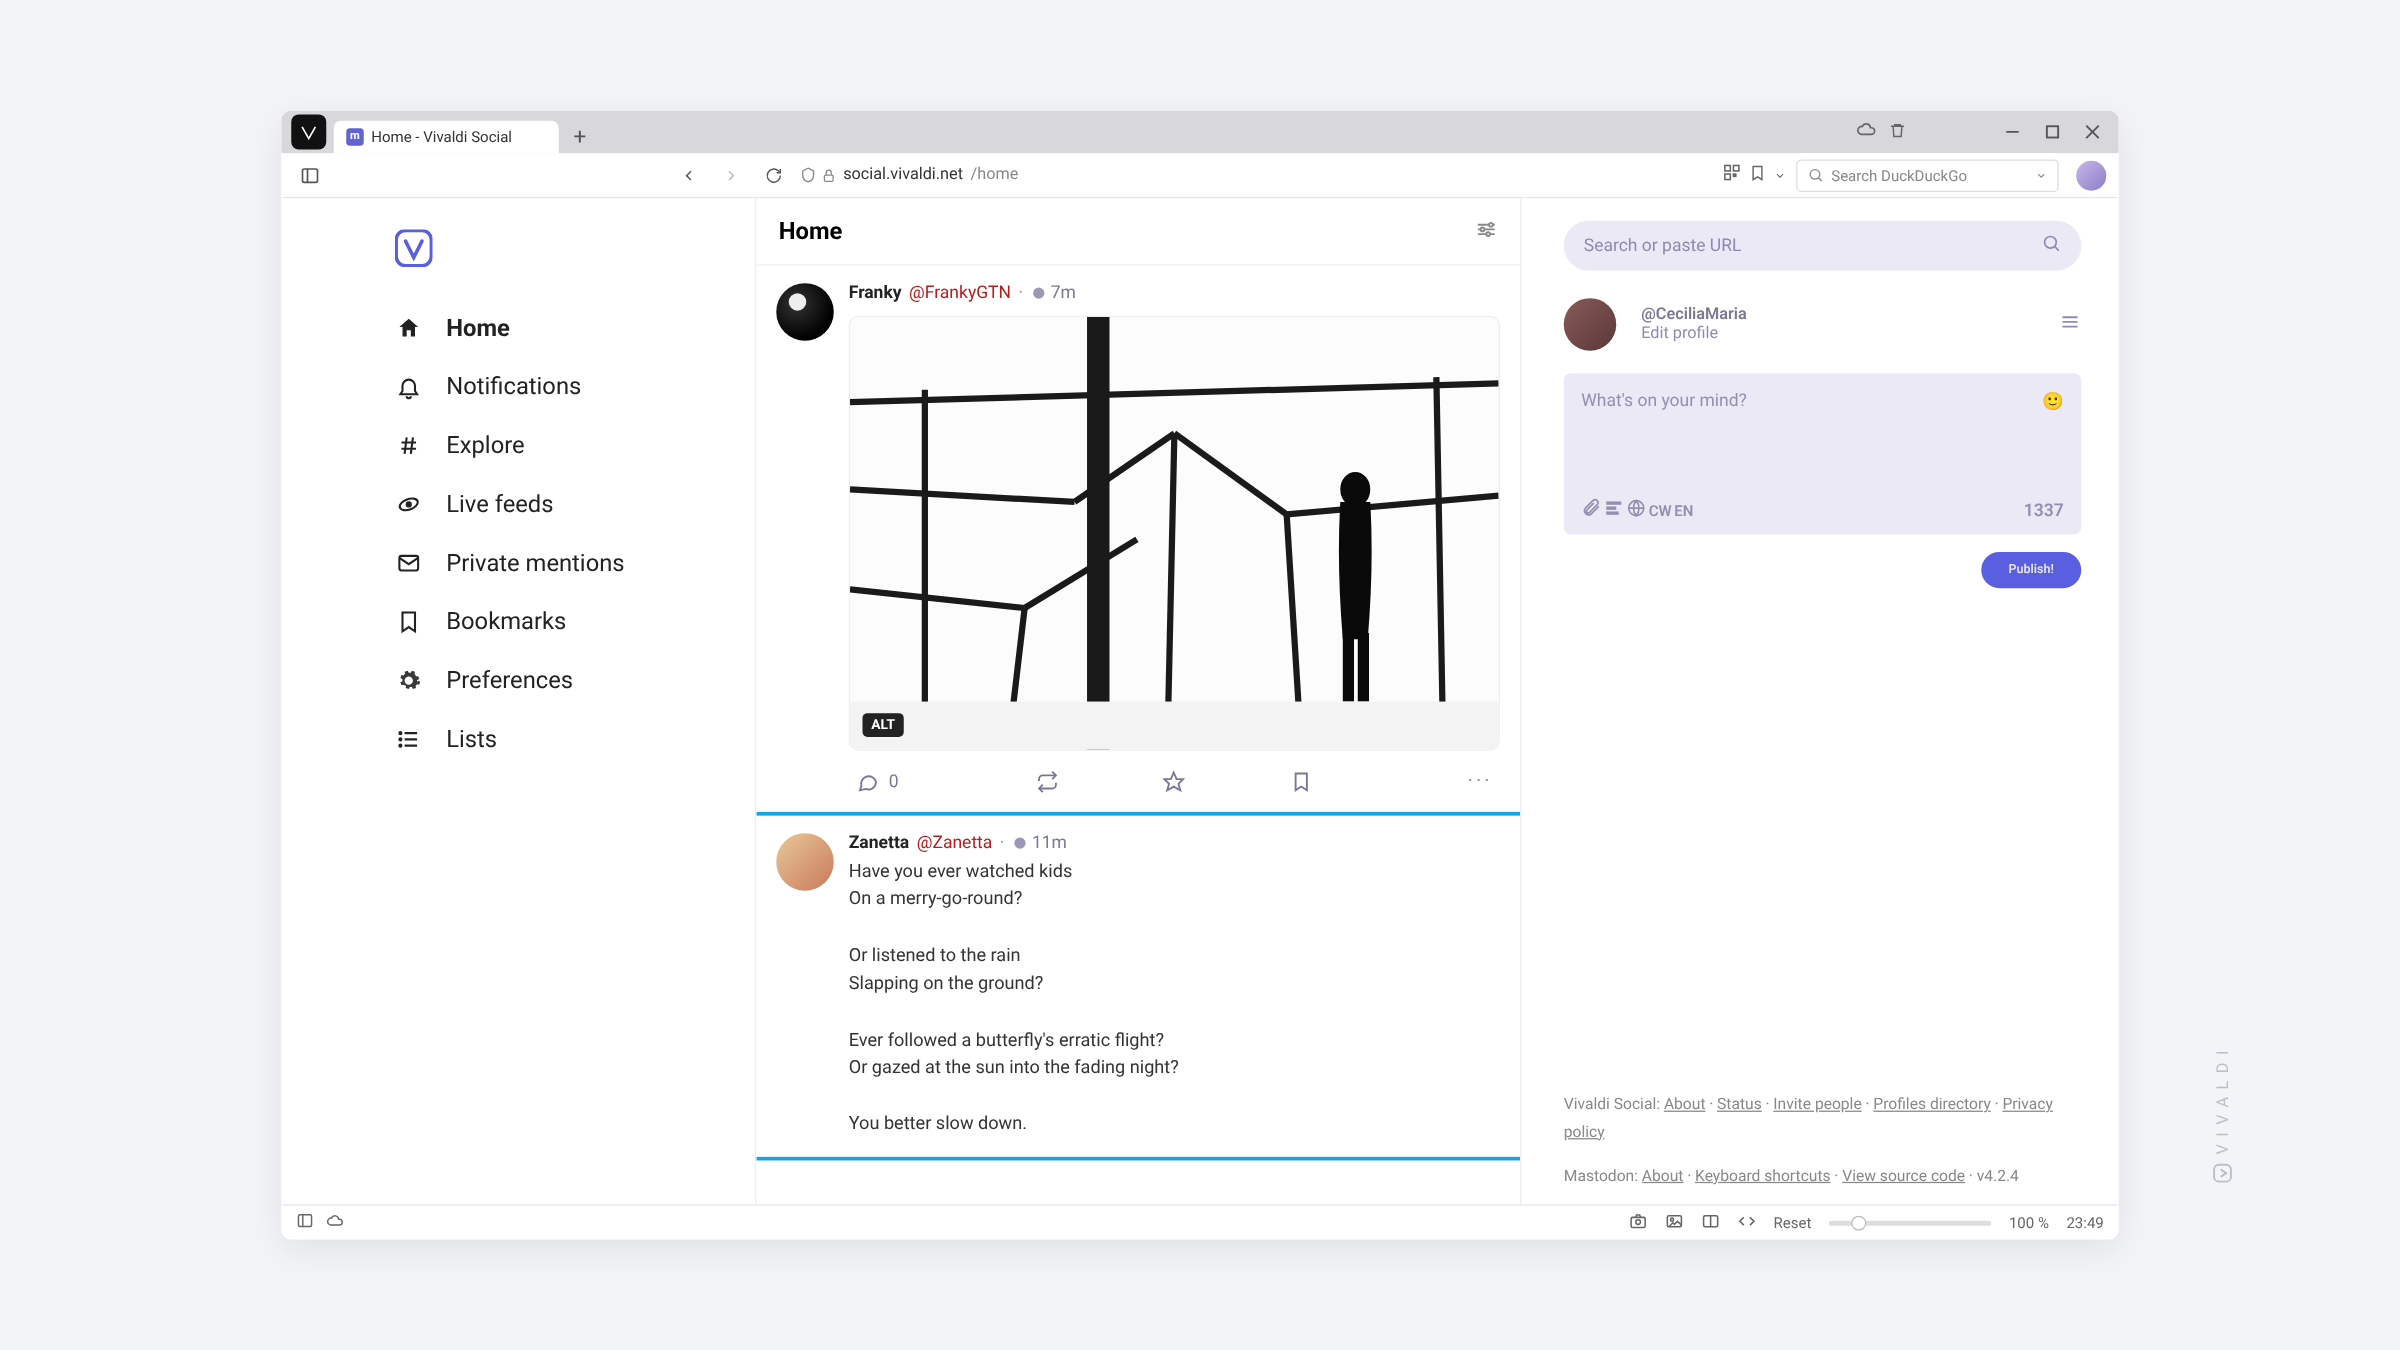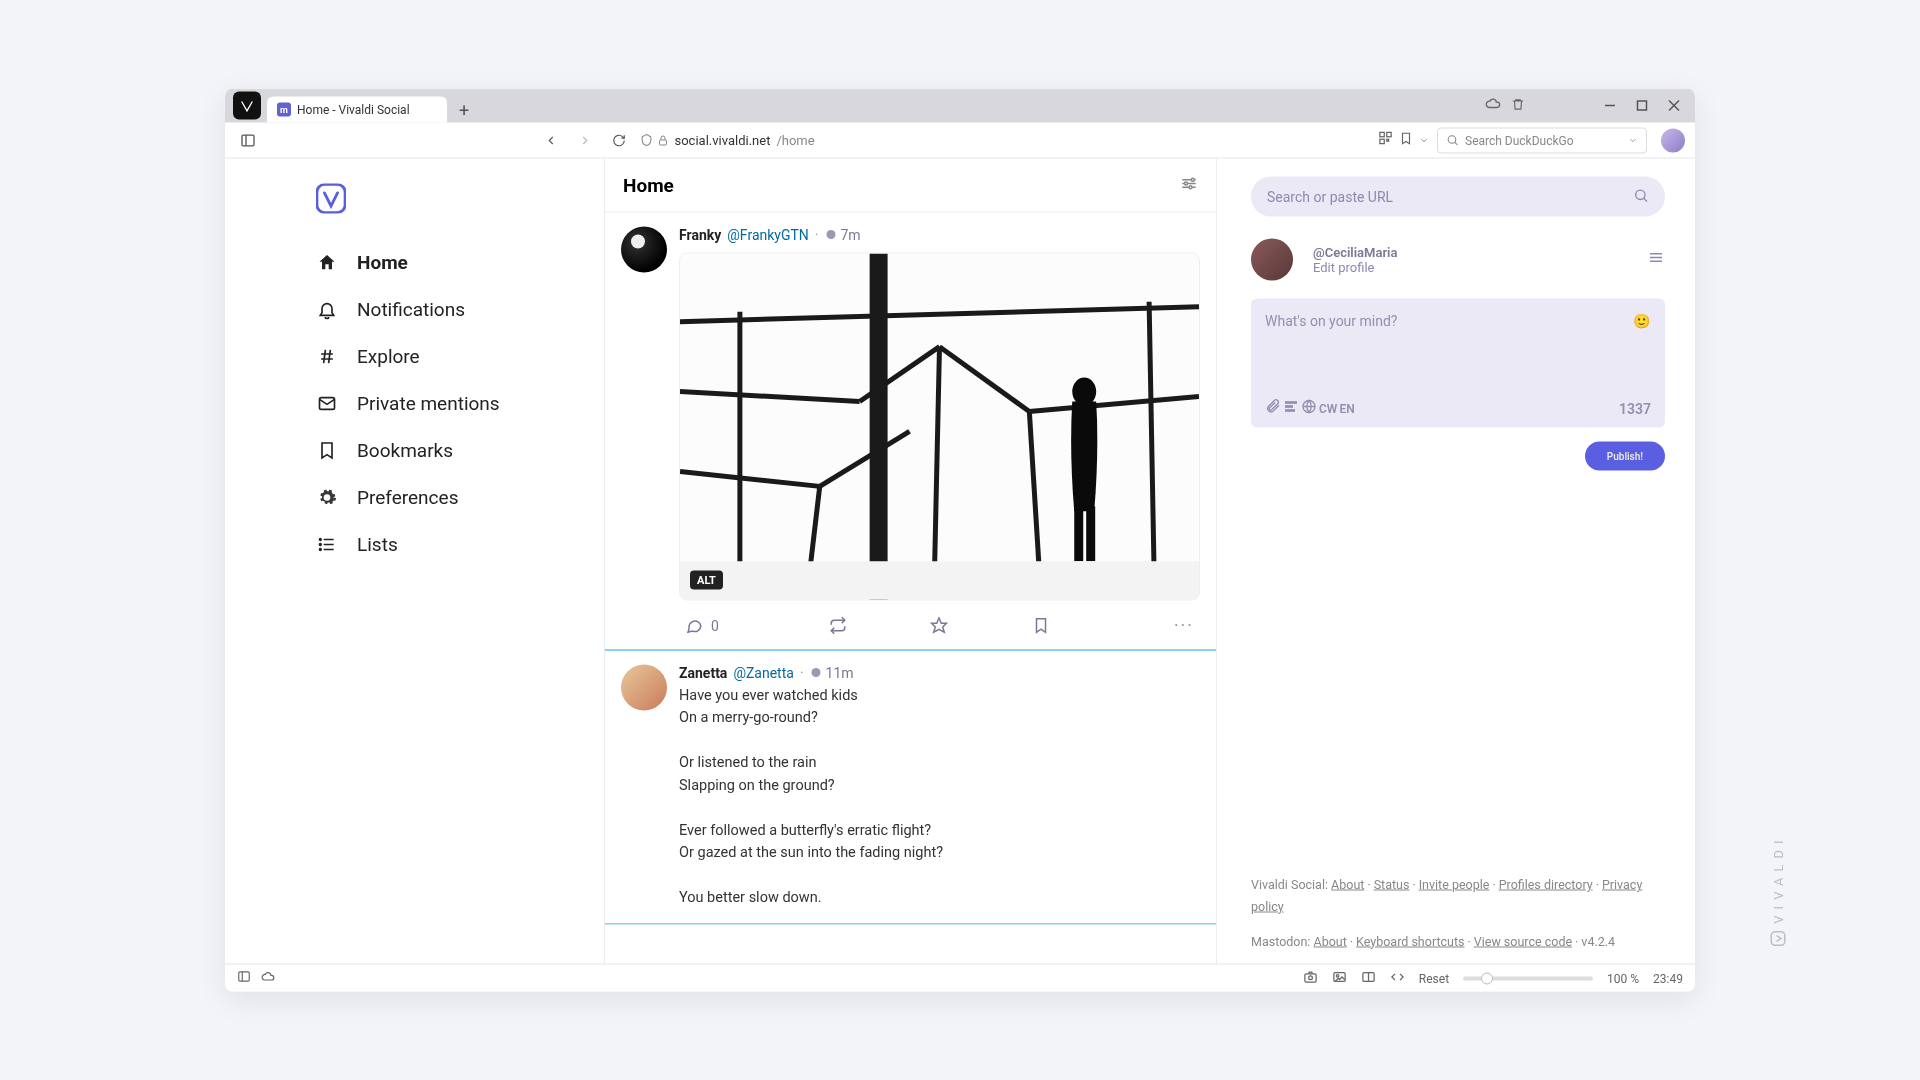--- a/index.html
+++ b/index.html
@@ -32,30 +32,30 @@
 .v-logo svg { width:30px; height:30px; }
 .nav-list { display:flex; flex-direction:column; gap:4px; }
 .nav-item { display:flex; align-items:center; gap:18px; padding:10px 0; font-size:19px; color:#222; cursor:pointer; }
 .nav-item.active { font-weight:700; }
 .nav-item .nicon { width:24px; display:flex; justify-content:center; color:#222; }
 .nav-item .nicon svg { width:20px; height:20px; }
 .center-col { width:612px; border-right:1px solid #ececf0; overflow:hidden; display:flex; flex-direction:column; }
 .feed-header { height:54px; display:flex; align-items:center; justify-content:space-between; padding:0 18px; border-bottom:1px solid #ececf0; }
 .feed-header h2 { font-size:19px; font-weight:700; }
 .feed { overflow-y:auto; }
-.post { padding:14px 16px; border-bottom:1px solid #0ea5e9; }
+.post { padding:14px 16px; border-bottom:3px solid #0ea5e9; }
 .post-head { display:flex; gap:12px; }
 .avatar { width:46px; height:46px; border-radius:50%; flex-shrink:0; }
 .avatar.franky { background:radial-gradient(circle at 35% 35%,#333 0%,#000 70%); position:relative; }
 .avatar.franky::after { content:""; position:absolute; left:10px; top:8px; width:14px; height:14px; border-radius:50%; background:#eee; }
 .avatar.zanetta { background:linear-gradient(135deg,#e8c89a,#c97a5a); }
 .post-body { flex:1; }
 .post-meta { font-size:14px; display:flex; gap:6px; align-items:center; flex-wrap:wrap; }
 .post-meta .displayname { font-weight:700; color:#222; }
-.post-meta .handle { color:#0369a1; }
+.post-meta .handle { color:#b91c1c; }
 .post-meta .dot { color:#999; }
 .post-meta .time { color:#7a7895; display:flex; align-items:center; gap:4px; }
 .post-image { margin-top:10px; width:100%; height:348px; border-radius:8px; background:#fafafa; position:relative; overflow:hidden; border:1px solid #eee; }
 .post-image svg { width:100%; height:100%; }
 .alt-badge { position:absolute; left:10px; bottom:10px; background:#222; color:#fff; font-size:11px; font-weight:700; padding:3px 7px; border-radius:4px; }
 .tag-row { display:flex; gap:10px; margin-top:14px; }
 .tag { background:#f1f1f5; color:#7a7895; font-size:13px; padding:6px 12px; border-radius:6px; }
 .action-row { display:flex; align-items:center; margin-top:14px; color:#7a7895; gap:0; font-size:14px; padding:0 6px; }
 .action-row .act { flex:1; display:flex; align-items:center; gap:8px; justify-content:flex-start; }
 .action-row .act.center { justify-content:center; }
@@ -234,20 +234,29 @@
                   <line x1="5" y1="15" x2="19" y2="15"></line>
                   <line x1="10" y1="4" x2="8" y2="20"></line>
                   <line x1="16" y1="4" x2="14" y2="20"></line>
                 </svg>
               </span>
               <span>Explore</span>
             </div>
         <div class="nav-item">
               <span class="nicon">
                 <svg viewBox="0 0 24 24" fill="none" stroke="currentColor" stroke-width="2">
+                  <ellipse cx="12" cy="12" rx="9" ry="5" transform="rotate(-20 12 12)"></ellipse>
+                  <circle cx="12" cy="12" r="2" fill="currentColor"></circle>
+                </svg>
+              </span>
+              <span>Live feeds</span>
+            </div>
+        <div class="nav-item">
+              <span class="nicon">
+                <svg viewBox="0 0 24 24" fill="none" stroke="currentColor" stroke-width="2">
                   <rect x="3" y="5" width="18" height="14" rx="2"></rect>
                   <polyline points="3 7 12 13 21 7"></polyline>
                 </svg>
               </span>
               <span>Private mentions</span>
             </div>
         <div class="nav-item">
               <span class="nicon">
                 <svg viewBox="0 0 24 24" fill="none" stroke="currentColor" stroke-width="2">
                   <path d="M6 3h12v18l-6-4-6 4z"></path>

